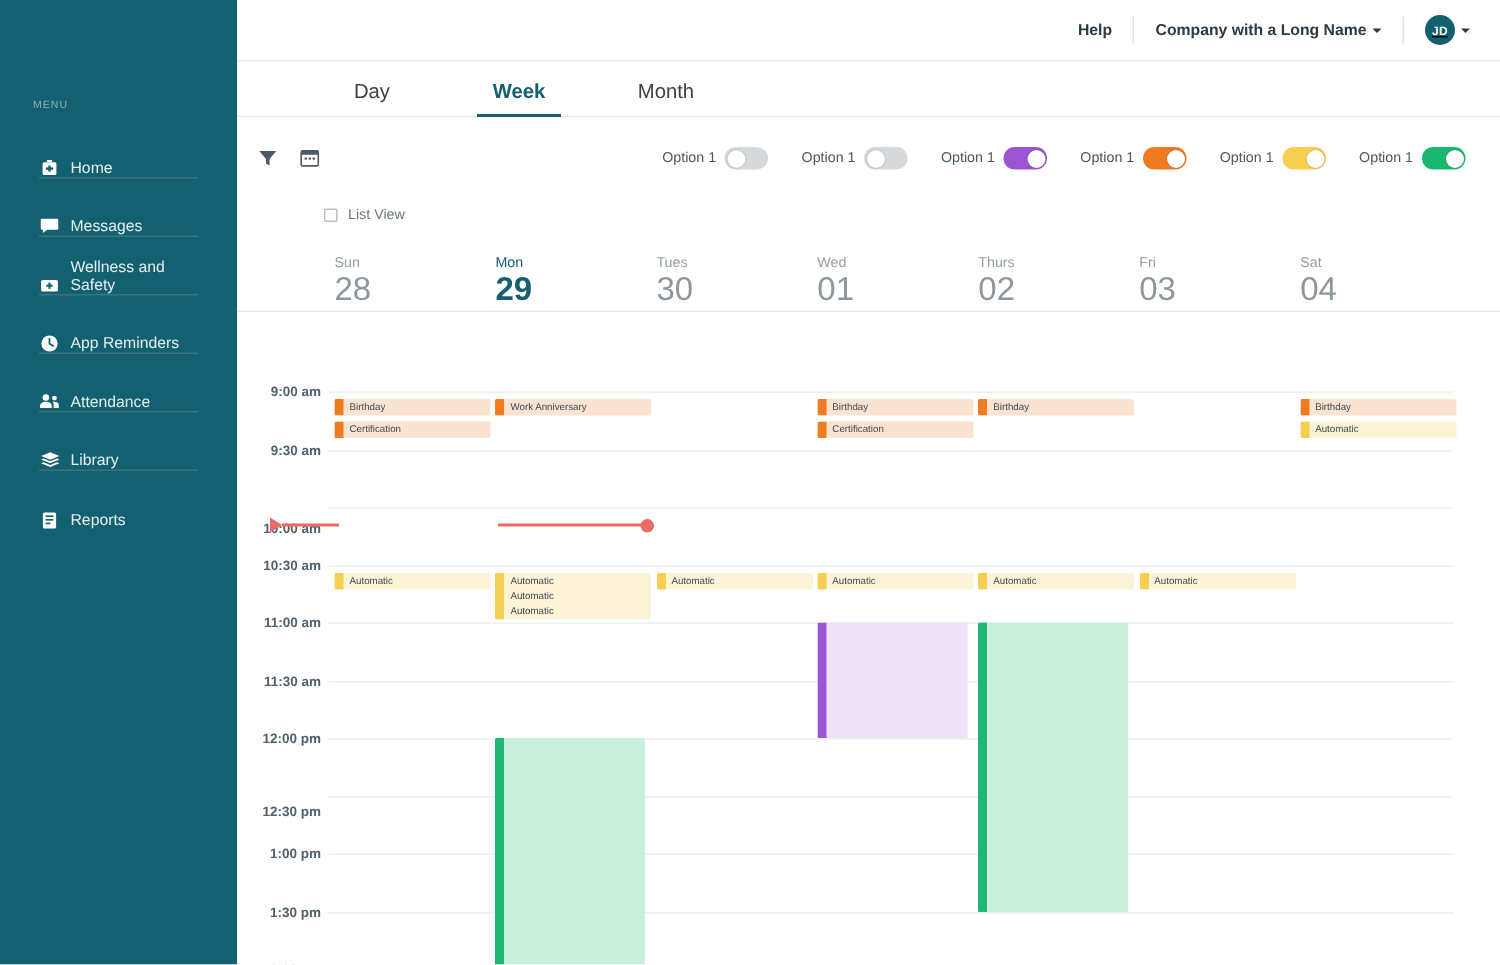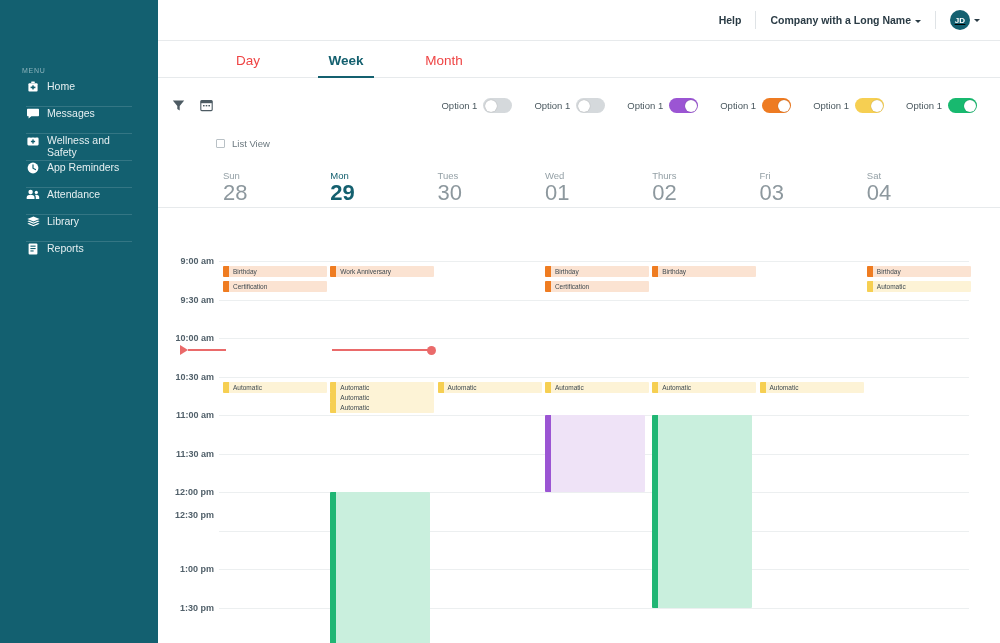--- a/index.html
+++ b/index.html
@@ -26,22 +26,22 @@
   #logo .friend { color: #ffffff; font-weight: 700; }
   #menu-label {
     position: absolute; left: 22px; top: 67px;
     font-size: 7px; letter-spacing: 0.7px;
     color: #8cb3bc; text-transform: uppercase;
   }
   #nav { position: absolute; left: 0; top: 80px; width: 158px; }
   .nav-item {
     position: relative;
     height: 27px;
-    margin: 0 26px;
-    display: flex; align-items: flex-start;
+    margin: 12px 26px;
+    display: flex; align-items: flex-end;
     border-bottom: 1px solid rgba(255,255,255,0.14);
     color: #e6eff1; font-size: 10.5px;
     cursor: pointer;
   }
   .nav-item:last-child { border-bottom: none; }
   .nav-icon {
     width: 14px; height: 13px; margin-right: 7px;
     display: inline-flex; align-items: center; justify-content: center;
     flex: 0 0 14px;
   }
@@ -89,21 +89,21 @@
 
   
   #tabs {
     position: absolute; left: 158px; top: 41px;
     width: 842px; height: 37px;
     border-bottom: 1px solid #e7eaec;
     display: flex; align-items: flex-end;
     padding-left: 62px;
   }
   .tab {
-    font-size: 13.5px; color: #ef4444;
+    font-size: 13.5px; color: #404040;
     padding: 0 0 9px 0; margin-right: 42px;
     cursor: pointer; position: relative;
     min-width: 56px; text-align: center;
   }
   .tab.active { color: #14606f; font-weight: 700; }
   .tab.active::after {
     content: ""; position: absolute;
     left: 0; right: 0; bottom: -1px; height: 2px;
     background: #14606f;
   }
@@ -437,31 +437,31 @@
           <div class="dow">Sat</div>
           <div class="dnum">04</div>
         </div>
       </div>
     <div id="grid">
         <div class="gridline" style="top: 53px;"></div>
         <div class="timelbl" style="top: 53px;">9:00 am</div>
         <div class="gridline" style="top: 91.5px;"></div>
         <div class="timelbl" style="top: 91.5px;">9:30 am</div>
         <div class="gridline" style="top: 130px;"></div>
-        <div class="timelbl" style="top: 130px; padding-left: 12px;">10:00 am</div>
+        <div class="timelbl" style="top: 144px; padding-left: 12px;">10:00 am</div>
         <div class="gridline" style="top: 168.5px;"></div>
         <div class="timelbl" style="top: 168.5px;">10:30 am</div>
         <div class="gridline" style="top: 207px;"></div>
         <div class="timelbl" style="top: 207px;">11:00 am</div>
         <div class="gridline" style="top: 245.5px;"></div>
         <div class="timelbl" style="top: 245.5px;">11:30 am</div>
         <div class="gridline" style="top: 284px;"></div>
         <div class="timelbl" style="top: 284px;">12:00 pm</div>
         <div class="gridline" style="top: 322.5px;"></div>
-        <div class="timelbl" style="top: 307px;">12:30 pm</div>
+        <div class="timelbl" style="top: 333px;">12:30 pm</div>
         <div class="gridline" style="top: 361px;"></div>
         <div class="timelbl" style="top: 361px;">1:00 pm</div>
         <div class="gridline" style="top: 399.5px;"></div>
         <div class="timelbl" style="top: 399.5px;">1:30 pm</div>
         <div class="timelbl" style="top: 438px;">2:00 pm</div>
         <div class="chip orange" style="left: 65px; top: 58px; width: 104px;">
           <span class="bar"></span>
           <span class="txt">Birthday</span>
         </div>
         <div class="chip orange" style="left: 65px; top: 73px; width: 104px;">

